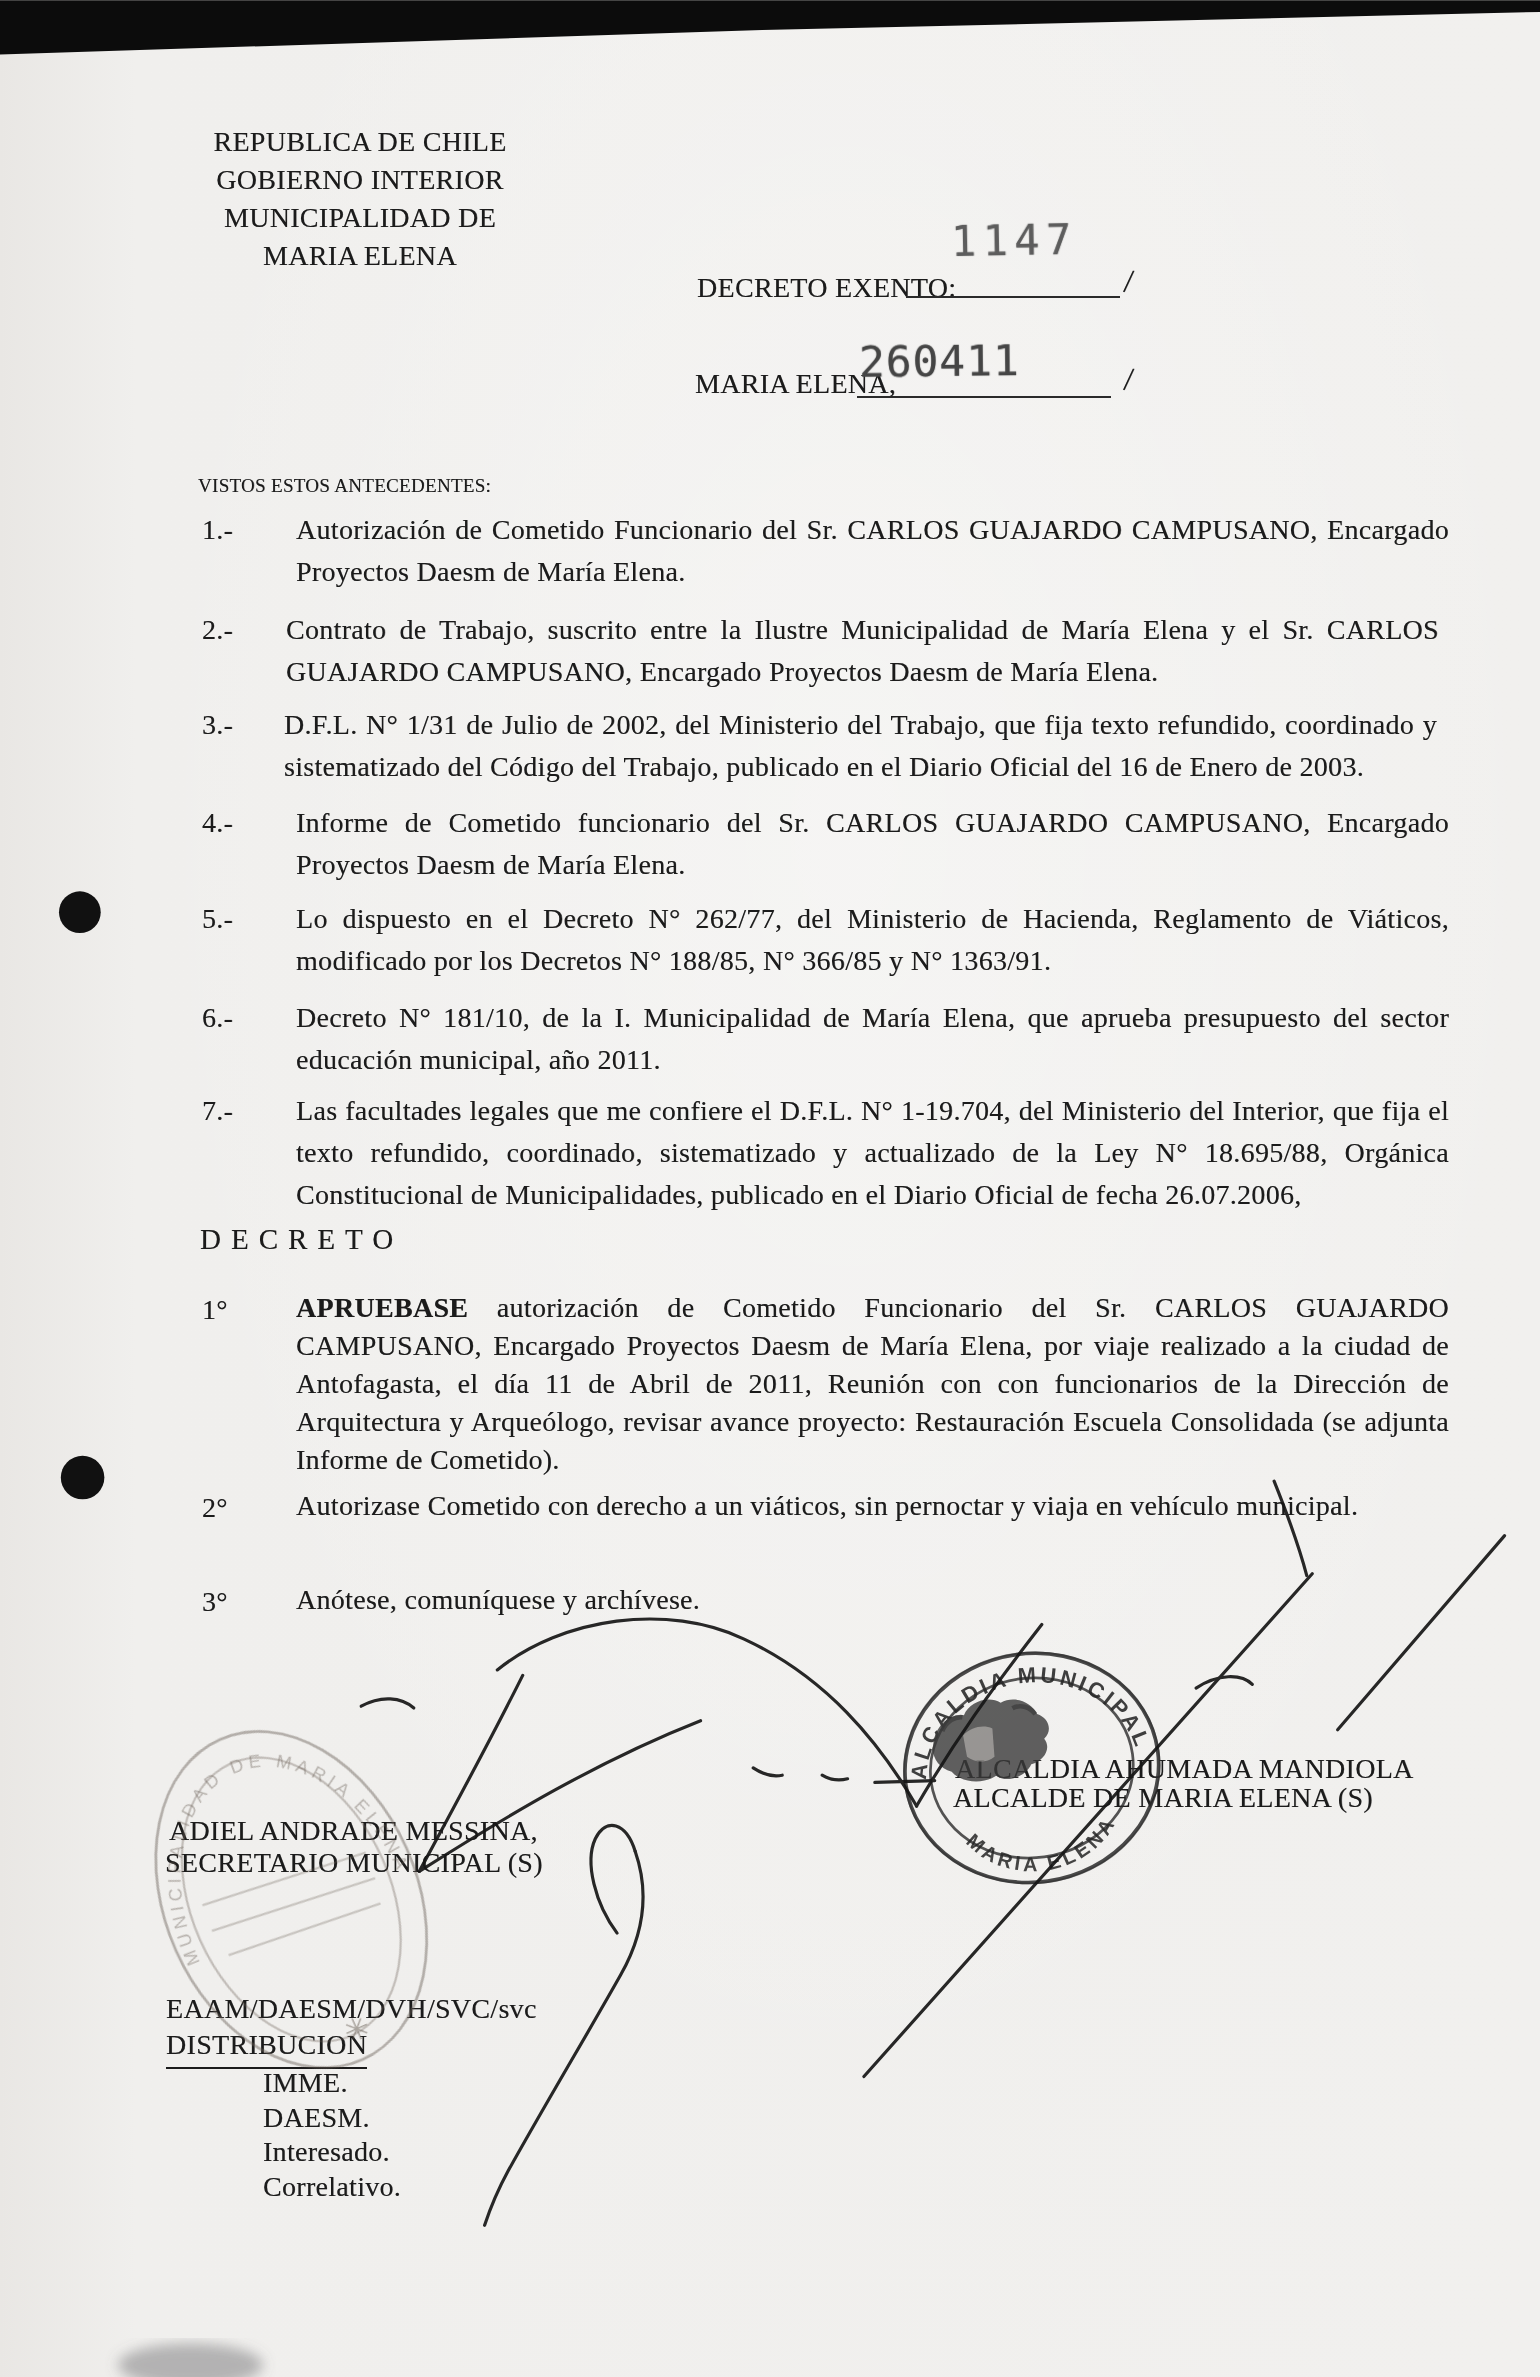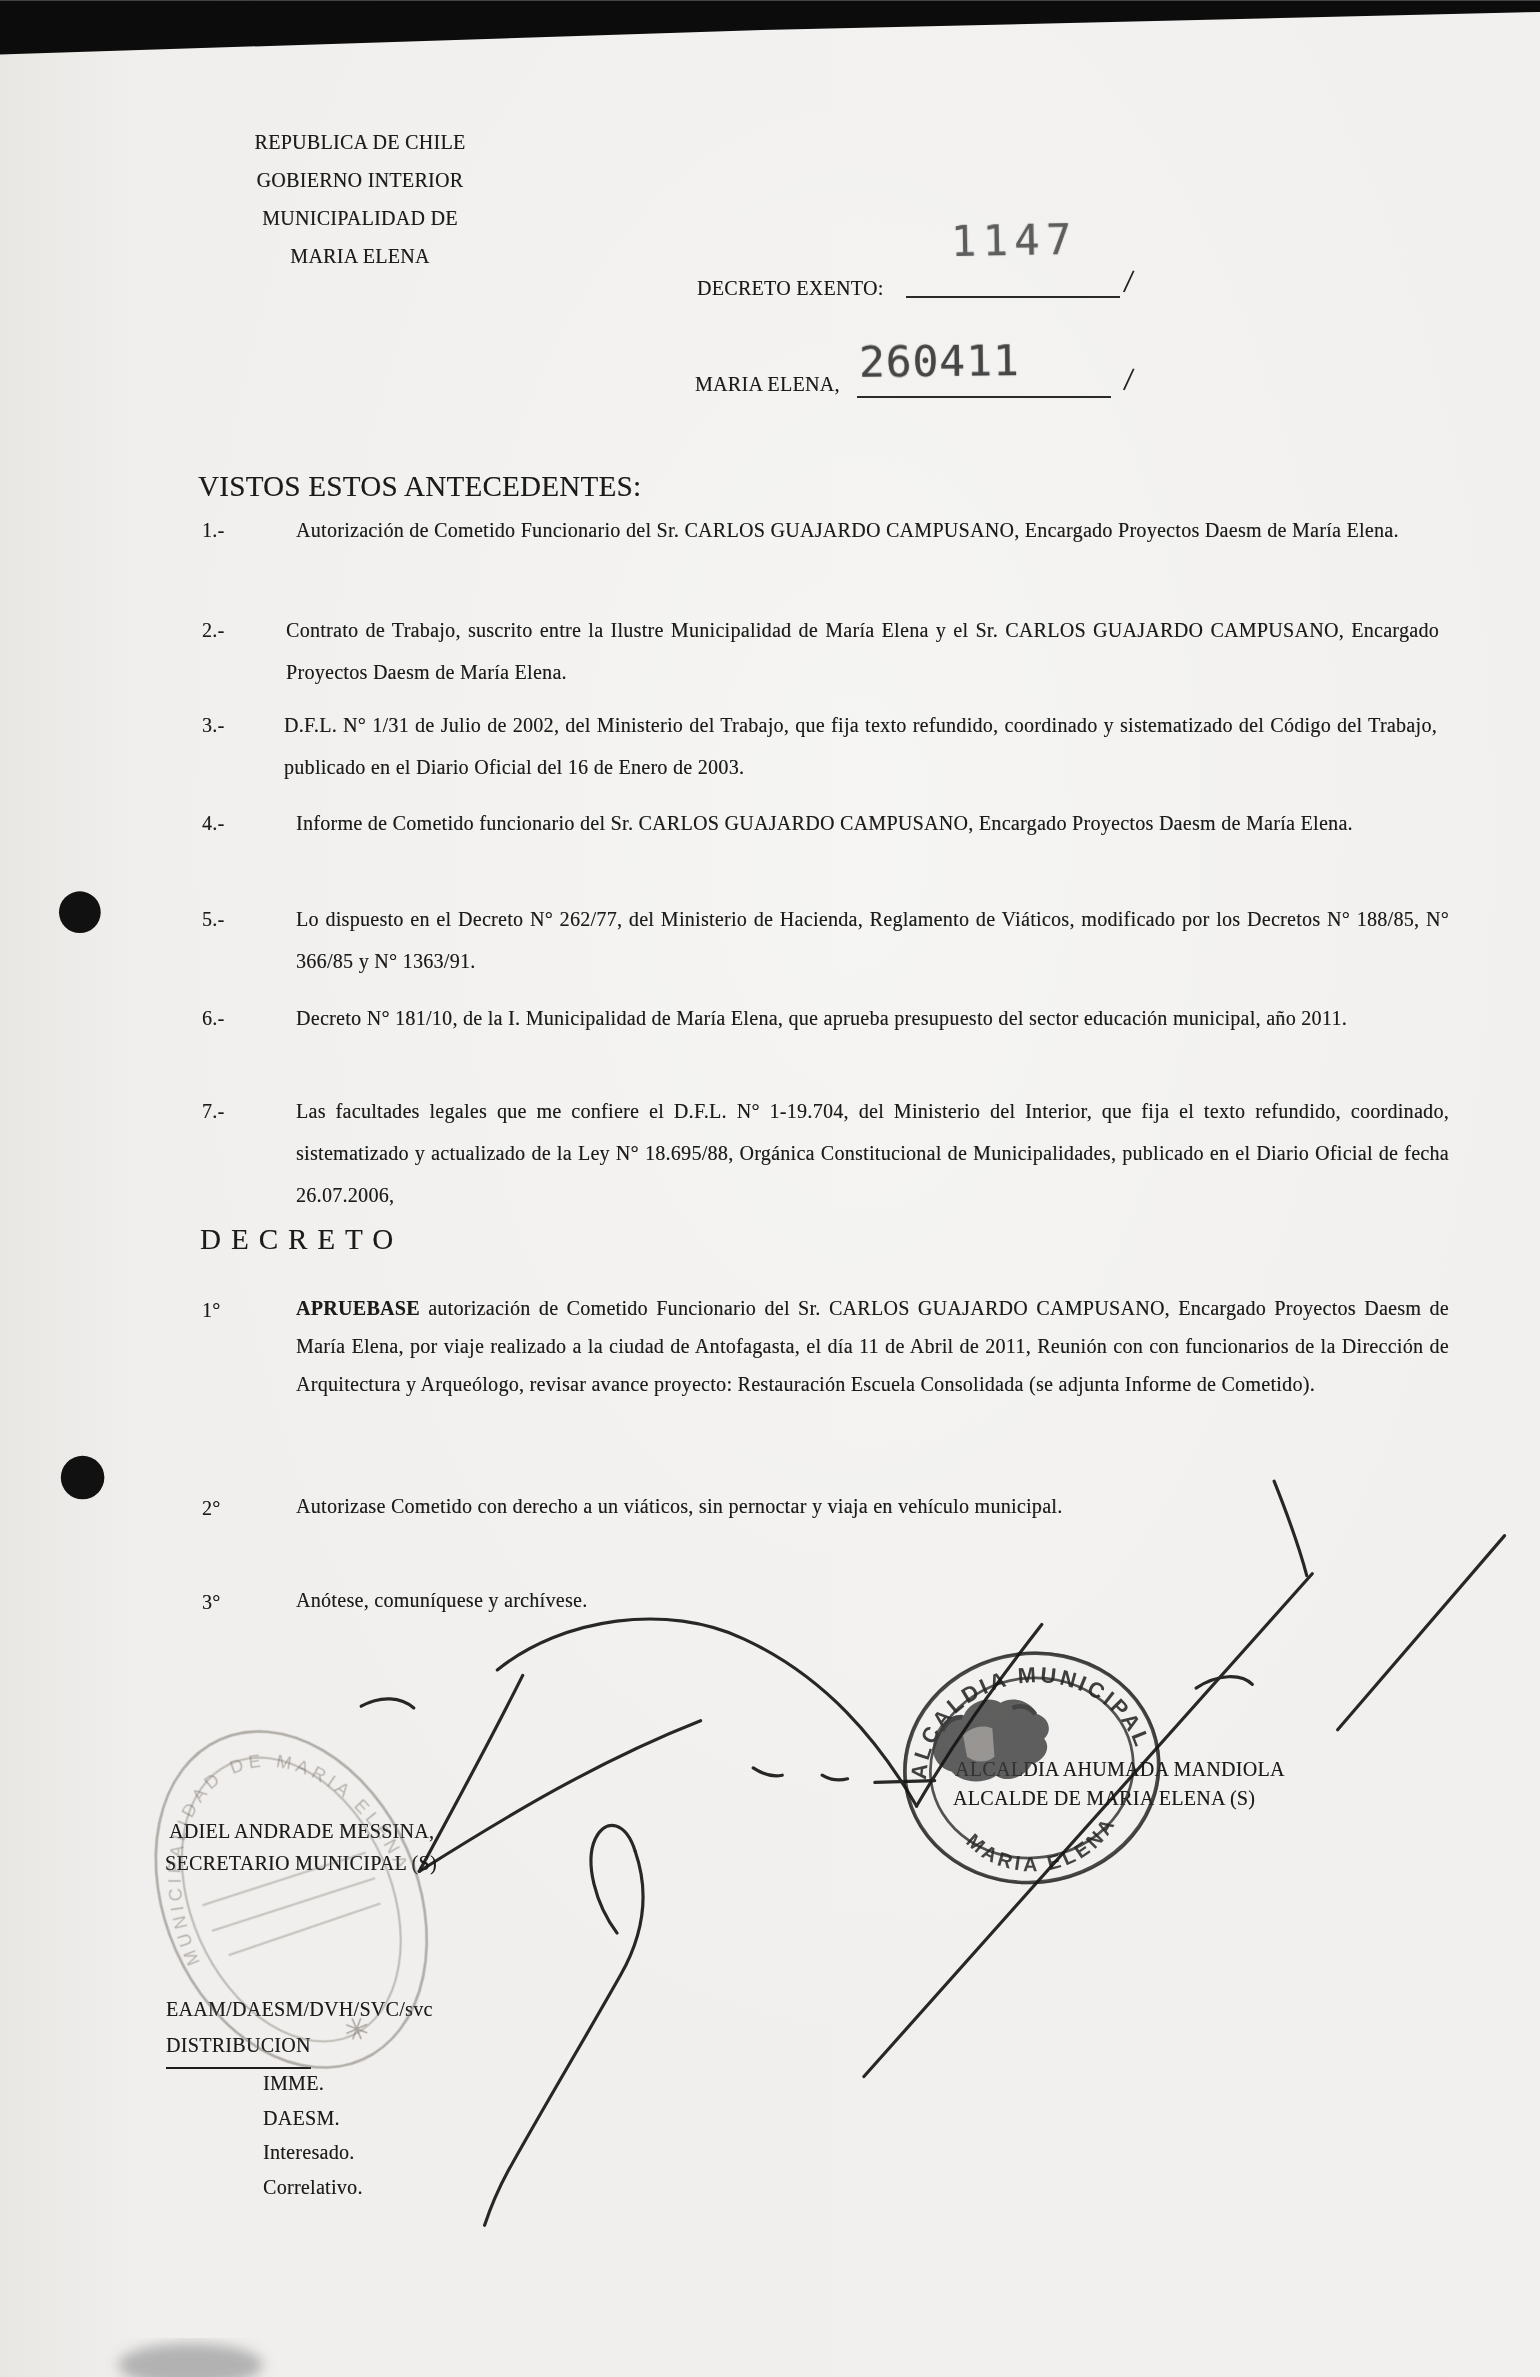--- a/index.html
+++ b/index.html
@@ -10,21 +10,21 @@
     background:
       radial-gradient(ellipse at 55% 35%, rgba(255,255,255,0.35), rgba(0,0,0,0) 60%),
       linear-gradient(90deg, #e9e7e4 0px, #f0efed 136px, #f1f0ee 100%),
       #efeeec;
     overflow:hidden;
     font-family:"Liberation Serif", serif;
     color:#1b1b1b;
   }
   .t{
     position:absolute;
-    font-size:20px;
+    font-size:28px;
     line-height:42px;
     letter-spacing:0.3px;
     text-shadow:0.3px 0.3px 0.5px rgba(25,25,25,0.45);
     white-space:nowrap;
   }
   .wrap{white-space:normal;}
   .just{text-align:justify;}
   .header-block{
     left:191px;top:123px;width:338px;
     text-align:center;line-height:38px;white-space:normal;
@@ -58,21 +58,21 @@
   <div class="t" style="left:697px;top:267px;">DECRETO EXENTO:</div>
   <div class="t stamped" style="left:951px;top:220px;font-size:42px;letter-spacing:6.4px;transform:rotate(-1deg);">1147</div>
   <div class="uline" style="left:906px;top:296px;width:214px;"></div>
   <div class="t slash" style="left:1124px;top:260px;">/</div>
 
   <div class="t" style="left:695px;top:363px;">MARIA ELENA,</div>
   <div class="t stamped" style="left:859px;top:340px;font-size:43px;letter-spacing:0.9px;color:#454545;transform:rotate(-0.6deg);">260411</div>
   <div class="uline" style="left:857px;top:396px;width:254px;"></div>
   <div class="t slash" style="left:1124px;top:358px;">/</div>
 
-  <div class="t" style="left:198px;top:465px;font-size:29px;">VISTOS ESTOS ANTECEDENTES:</div>
+  <div class="t" style="left:198px;top:465px;font-size:19px;">VISTOS ESTOS ANTECEDENTES:</div>
 
   <div class="t num-col" style="left:202px;top:509px;">1.-</div>
   <div class="t wrap just" style="left:296px;top:509px;width:1153px;">Autorización de Cometido Funcionario del Sr. CARLOS GUAJARDO CAMPUSANO, Encargado Proyectos Daesm de María Elena.</div>
 
   <div class="t num-col" style="left:202px;top:609px;">2.-</div>
   <div class="t wrap just" style="left:286px;top:609px;width:1153px;">Contrato de Trabajo, suscrito entre la Ilustre Municipalidad de María Elena y el Sr. CARLOS GUAJARDO CAMPUSANO, Encargado Proyectos Daesm de María Elena.</div>
 
   <div class="t num-col" style="left:202px;top:704px;">3.-</div>
   <div class="t wrap just" style="left:284px;top:704px;width:1153px;">D.F.L. N° 1/31 de Julio de 2002, del Ministerio del Trabajo, que fija texto refundido, coordinado y sistematizado del Código del Trabajo, publicado en el Diario Oficial del 16 de Enero de 2003.</div>
 

